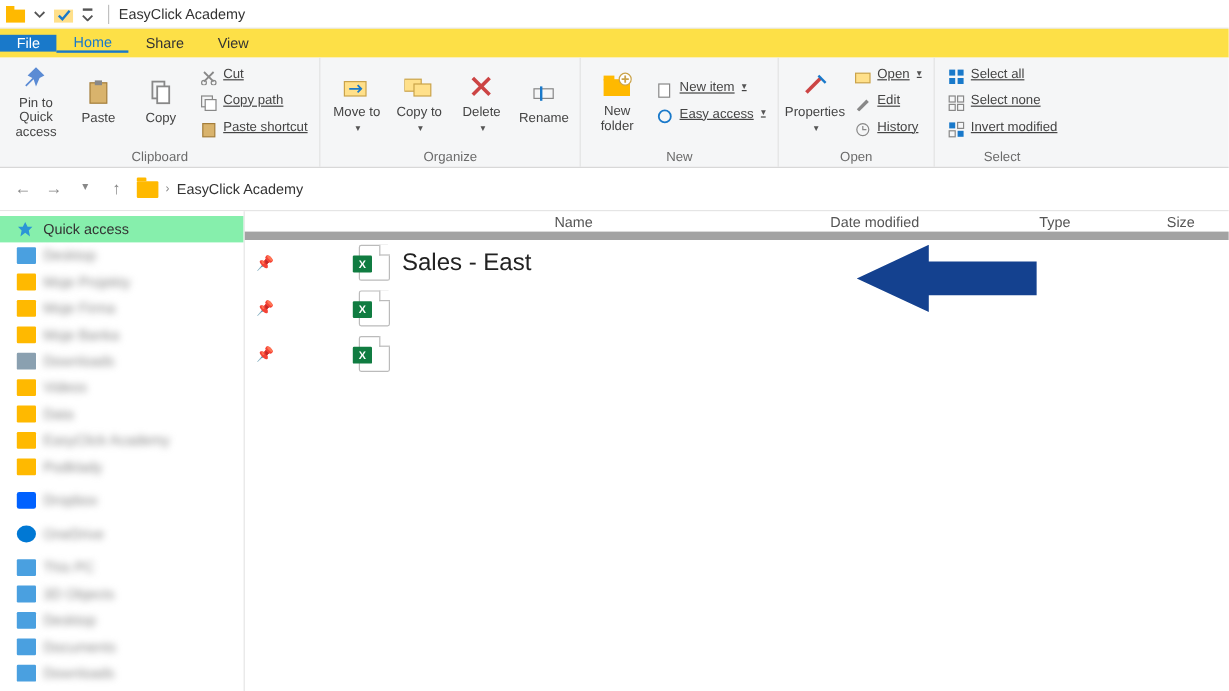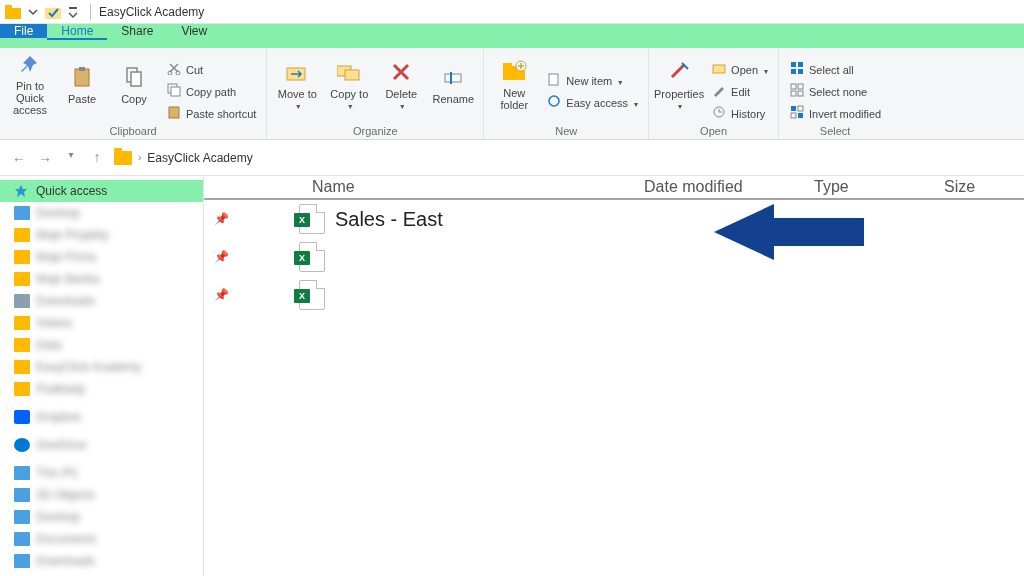--- a/index.html
+++ b/index.html
@@ -6,34 +6,34 @@
   body { width: 1024px; height: 576px; background: #fff; overflow: hidden; position: relative; }
 
   
   .titlebar { height: 24px; display: flex; align-items: center; padding: 0 4px; background: #fff; border-bottom: 1px solid #e5e5e5; }
   .qat { display: flex; align-items: center; gap: 2px; }
   .qat-btn { width: 18px; height: 18px; display: flex; align-items: center; justify-content: center; }
   .title-sep { width: 1px; height: 16px; background: #c0c0c0; margin: 0 8px; }
   .title-text { font-size: 12px; color: #333; }
 
   
-  .ribbon-tabs { height: 24px; display: flex; align-items: flex-start; background: #86efac; }
+  .ribbon-tabs { height: 24px; display: flex; align-items: center; background: #fde047; }
   .ribbon-tab { padding: 0 14px; font-size: 12px; display: flex; align-items: center; color: #333; cursor: pointer; }
   .ribbon-tab.file { background: #1979ca; color: #fff; }
   .ribbon-tab.active { border-bottom: 2px solid #1979ca; color: #1979ca; }
 
   
   .ribbon { height: 92px; background: #f5f6f7; border-bottom: 1px solid #d8d8d8; display: flex; }
   .ribbon-group { display: flex; flex-direction: column; justify-content: space-between; padding: 4px 6px 2px 6px; border-right: 1px solid #e3e3e3; }
   .ribbon-group-body { display: flex; gap: 4px; flex: 1; }
   .ribbon-group-label { text-align: center; font-size: 11px; color: #6b6b6b; padding-top: 2px; }
   .big-btn { display: flex; flex-direction: column; align-items: center; justify-content: center; width: 48px; height: 64px; font-size: 11px; color: #444; text-align: center; gap: 2px; }
   .big-btn .icn { width: 28px; height: 28px; display: flex; align-items: center; justify-content: center; }
   .small-row { display: flex; flex-direction: column; justify-content: center; gap: 2px; }
-  .small-btn { display: flex; align-items: flex-end; gap: 4px; font-size: 11px; color: #444; height: 20px; padding: 0 4px; white-space: nowrap; }
+  .small-btn { display: flex; align-items: flex-start; gap: 4px; font-size: 11px; color: #444; height: 20px; padding: 0 4px; white-space: nowrap; text-decoration: underline; }
   .small-btn .icn { width: 16px; height: 16px; display: flex; align-items: center; justify-content: center; }
   .caret { font-size: 8px; color: #555; margin-left: 2px; }
 
   
   .addressbar { height: 36px; display: flex; align-items: center; padding: 0 10px; gap: 8px; border-bottom: 1px solid #e5e5e5; }
   .nav-arrow { width: 18px; height: 18px; color: #888; font-size: 14px; text-align: center; }
   .crumb { display: flex; align-items: center; gap: 6px; font-size: 12px; color: #333; }
   .crumb .folder-icn { width: 18px; height: 14px; background: #ffb900; border-radius: 1px; display: inline-block; position: relative; }
   .crumb .folder-icn:before { content:""; position:absolute; top:-3px; left:0; width:8px; height:3px; background:#ffb900; border-radius:1px 1px 0 0;}
   .crumb-sep { color: #888; font-size: 10px; }
@@ -42,21 +42,21 @@
   .main { display: flex; height: calc(576px - 24px - 24px - 92px - 36px); }
   .sidebar { width: 225px; background: #fff; border-right: 1px solid #e5e5e5; padding: 4px 0; overflow: hidden; }
   .side-item { display: flex; align-items: center; gap: 6px; height: 22px; padding: 0 14px; font-size: 12px; color: #333; }
   .side-item.qa { background: #86efac; }
   .side-item .bullet { width: 16px; height: 14px; border-radius: 1px; display:inline-block; }
   .side-item .lbl.blur { filter: blur(3px); color: #888; }
   .side-group { margin-top: 6px; }
 
   
   .content { flex: 1; position: relative; }
-  .col-headers { display: flex; height: 24px; align-items: center; border-bottom: 2px solid #a3a3a3; font-size: 16px; color: #555; }
+  .col-headers { display: flex; height: 24px; align-items: center; border-bottom: 7px solid #a3a3a3; font-size: 12px; color: #555; text-align: center; }
   .col-name { padding-left: 108px; width: 440px; }
   .col-date { width: 170px; }
   .col-type { width: 130px; }
   .col-size { width: 80px; }
 
   .file-row { display: flex; align-items: center; height: 38px; padding-left: 102px; }
   .file-row { position: relative; }
   .file-row .pin-inline { color:#888; font-size:12px; margin-right: 70px; margin-left: -92px; }
   .excel-icn { width: 26px; height: 30px; border: 1px solid #bbb; border-radius: 2px; position: relative; margin-right: 10px; background:#fff; }
   .excel-icn:before { content:""; position:absolute; right:-1px; top:-1px; width:8px; height:8px; background:#fff; border-left:1px solid #bbb; border-bottom:1px solid #bbb; }

